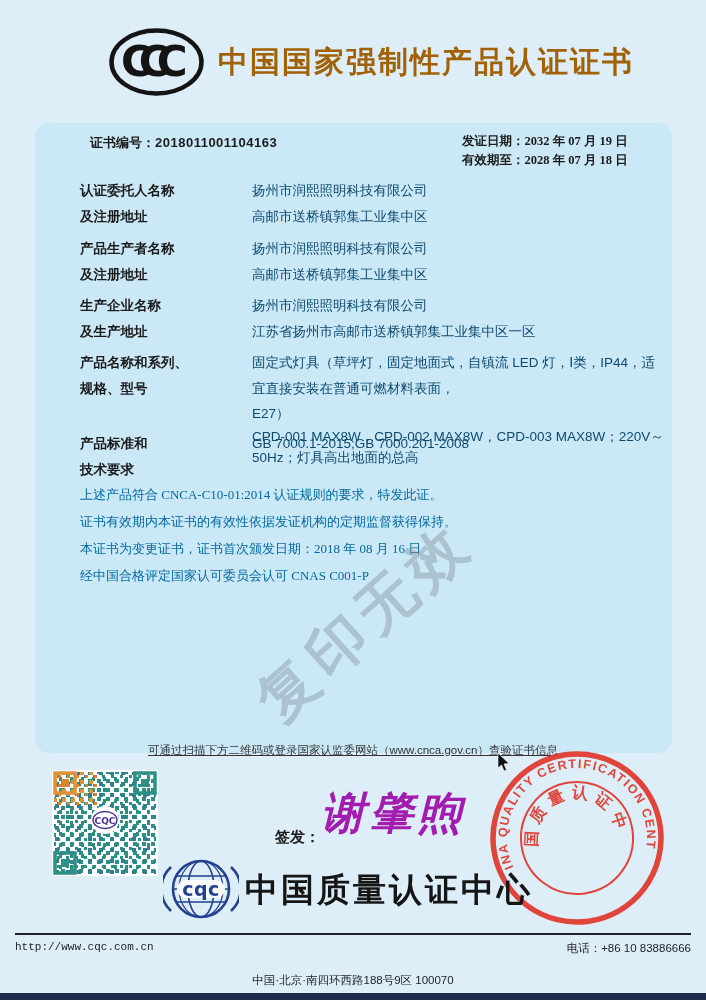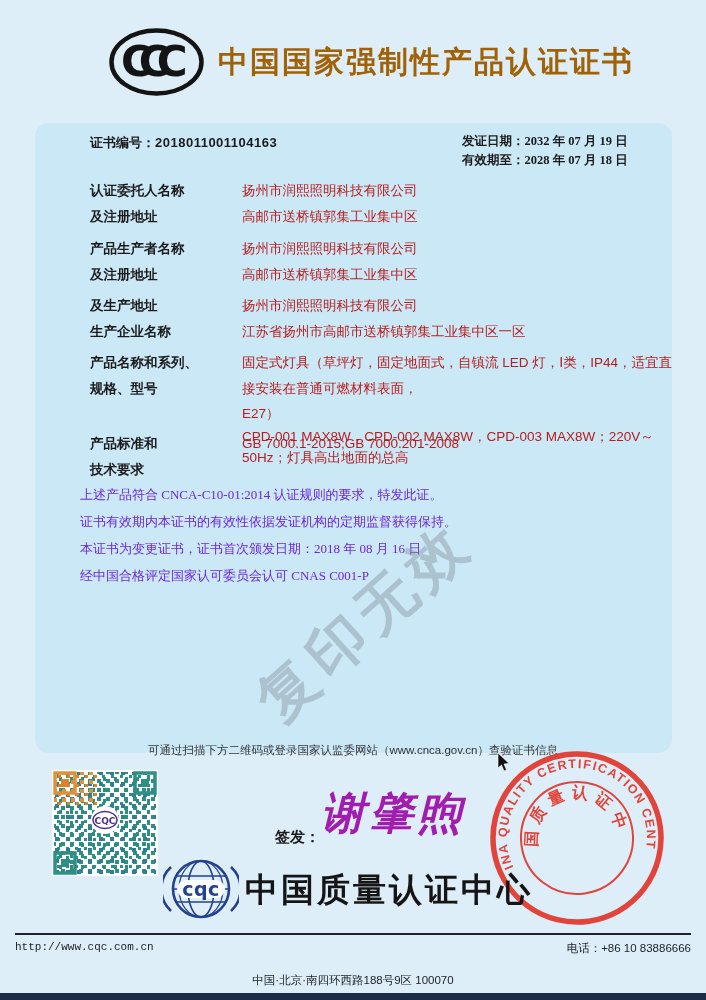--- a/index.html
+++ b/index.html
@@ -26,38 +26,38 @@
     background:#cbe8f7;border-radius:14px;
   }
   .panel-inner{position:absolute;inset:0;border-radius:16px;}
 
   .certno-row{position:absolute;left:45px;top:9px;width:560px;
     font-family:"Liberation Serif","DejaVu Serif",serif;}
   .certno-left{position:absolute;left:10px;top:2px;font-size:13px;font-weight:bold;}
   .certno-left .num{font-family:"Liberation Sans","DejaVu Sans",sans-serif;font-weight:bold;letter-spacing:.5px;}
   .dates{position:absolute;left:382px;top:0;font-size:12.5px;font-weight:bold;line-height:19px;white-space:nowrap;}
 
-  .frow{position:absolute;left:55px;width:585px;display:flex;}
+  .frow{position:absolute;left:45px;width:585px;display:flex;gap:20px;}
   .flabel{width:152px;font-weight:bold;font-size:13.5px;line-height:26px;flex:none;}
-  .fvalue{flex:1;font-size:13.5px;line-height:26px;color:#b91c1c;}
+  .fvalue{flex:1;font-size:13.5px;line-height:26px;color:#0c4a6e;}
   .fvalue.tight div{line-height:21px;}
 
   .statement{position:absolute;left:45px;top:358px;width:560px;
     font-family:"Liberation Serif","DejaVu Serif",serif;
-    font-size:13px;line-height:27px;color:#6d28d9;}
+    font-size:13px;line-height:27px;color:#0369a1;}
 
   .watermark{
     position:absolute;left:130px;top:460px;width:400px;text-align:center;
     font-size:58px;letter-spacing:8px;font-family:"Liberation Serif","DejaVu Serif",serif;
     color:rgba(125,138,148,0.40);font-weight:bold;
     transform:rotate(-42deg);transform-origin:center;pointer-events:none;
   }
 
   
-  .verify-note{left:0;top:743px;width:706px;text-align:center;font-size:11.5px;color:#333;}
+  .verify-note{left:0;top:743px;width:706px;text-align:center;font-size:11.5px;color:#333;text-decoration:underline;}
 
   .qr{left:52px;top:770px;width:106px;height:106px;}
 
   .sign-row{left:275px;top:790px;width:230px;height:75px;}
   .sign-label{position:absolute;left:0;top:38px;font-size:15px;font-weight:bold;
     font-family:"Liberation Serif","DejaVu Serif",serif;}
   .sign-name{position:absolute;left:46px;top:-6px;font-size:44px;font-weight:bold;
     font-style:italic;font-family:"DejaVu Serif","Liberation Serif",serif;
     color:#a21caf;letter-spacing:4px;white-space:nowrap;}
 
@@ -117,22 +117,22 @@
           <div>及注册地址</div>
       </div>
       <div class="fvalue">
         <div>扬州市润熙照明科技有限公司</div>
           <div>高邮市送桥镇郭集工业集中区</div>
       </div>
     </div>
 
     <div class="frow" style="top:170px">
       <div class="flabel">
-        <div>及生产地址</div>
-          <div>生产企业名称</div>
+        <div>生产企业名称</div>
+          <div>及生产地址</div>
       </div>
       <div class="fvalue">
         <div>扬州市润熙照明科技有限公司</div>
           <div>江苏省扬州市高邮市送桥镇郭集工业集中区一区</div>
       </div>
     </div>
 
     <div class="frow" style="top:227px">
       <div class="flabel">
         <div>产品名称和系列、</div>

